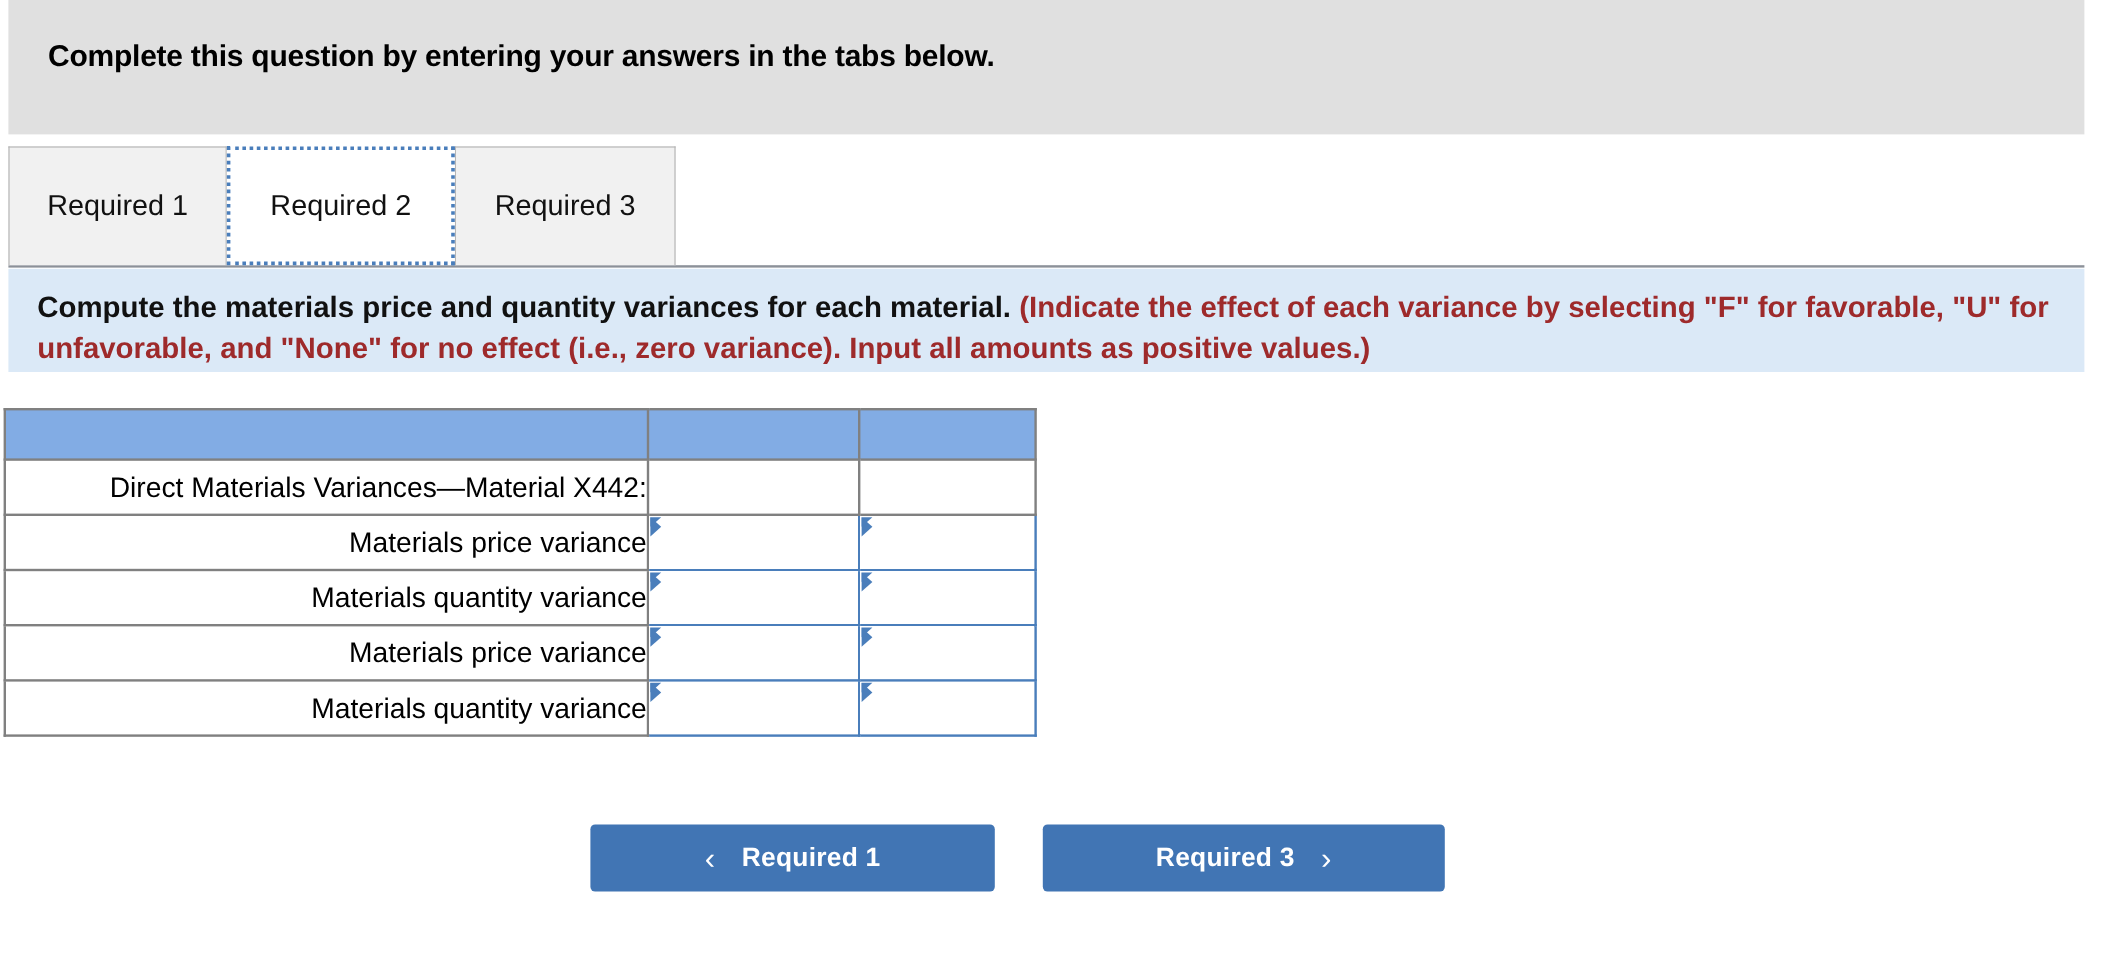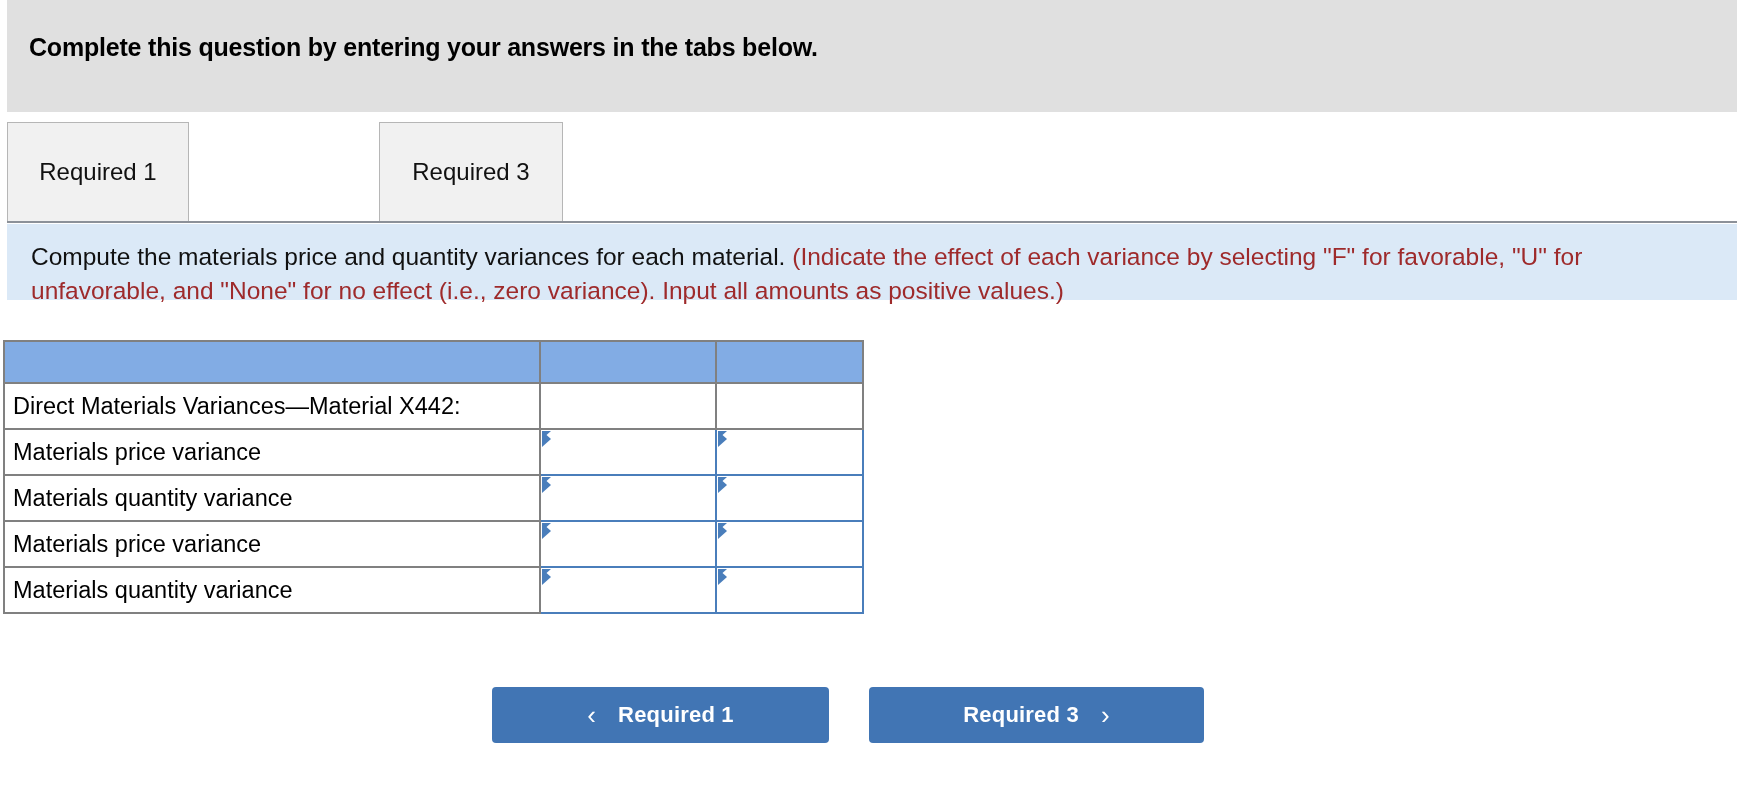--- a/index.html
+++ b/index.html
@@ -21,21 +21,21 @@
     position: absolute;
     left: 7px;
     top: 0px;
     width: 1730px;
     height: 112px;
     background: #e0e0e0;
     box-sizing: border-box;
   }
   .banner-text {
     position: absolute;
-    left: 22px;
+    left: 33px;
     top: 33px;
     font-size: 25px;
     font-weight: bold;
     letter-spacing: -0.2px;
     white-space: nowrap;
   }
 
   
   .tabstrip {
     position: absolute;
@@ -76,24 +76,25 @@
   .tab-1 { left: 0px;   width: 182px; }
   .tab-2 { left: 182px; width: 190px; z-index: 3; }
   .tab-3 { left: 372px; width: 184px; }
 
   
   .instructions {
     position: absolute;
     left: 7px;
     top: 224px;
     width: 1730px;
-    height: 76px;
+    height: 86px;
     background: #dbe9f7;
     box-sizing: border-box;
     padding: 16px 24px 0 24px;
+    font-weight: bold;
   }
   .instructions p {
     margin: 0;
     font-size: 24.5px;
     line-height: 34px;
     color: #111111;
   }
   .instructions .note {
     color: #9e2a2b;
   }
@@ -112,20 +113,21 @@
   .vtable col.c-fx    { width: 147px; }
 
   .vtable td {
     border: 2px solid #808080;
     height: 46px;
     padding: 0 0 0 8px;
     box-sizing: border-box;
     background: #ffffff;
     white-space: nowrap;
     vertical-align: middle;
+    text-align: right;
   }
   .vtable tr.head td {
     background: #82ace4;
     height: 42px;
   }
 
   
   .vtable td.inp {
     border: 2px solid #4a7ebb;
     position: relative;
@@ -187,20 +189,23 @@
 
 <div class="banner">
   <div class="banner-text">Complete this question by entering your answers in the tabs below.</div>
 </div>
 
 <div class="tabstrip">
   <div class="tabstrip-rule"></div>
   <div class="tab tab-1">
     <span>Required 1</span>
   </div>
+  <div class="tab tab-2 is-active">
+    <span>Required 2</span>
+  </div>
   <div class="tab tab-3">
     <span>Required 3</span>
   </div>
 </div>
 
 <div class="instructions">
   <p><span>Compute the materials price and quantity variances for each material. </span><span class="note">(Indicate the effect of each variance by selecting "F" for favorable, "U" for unfavorable, and "None" for no effect (i.e., zero variance). Input all amounts as positive values.)</span></p>
 </div>
 
 <table class="vtable">

